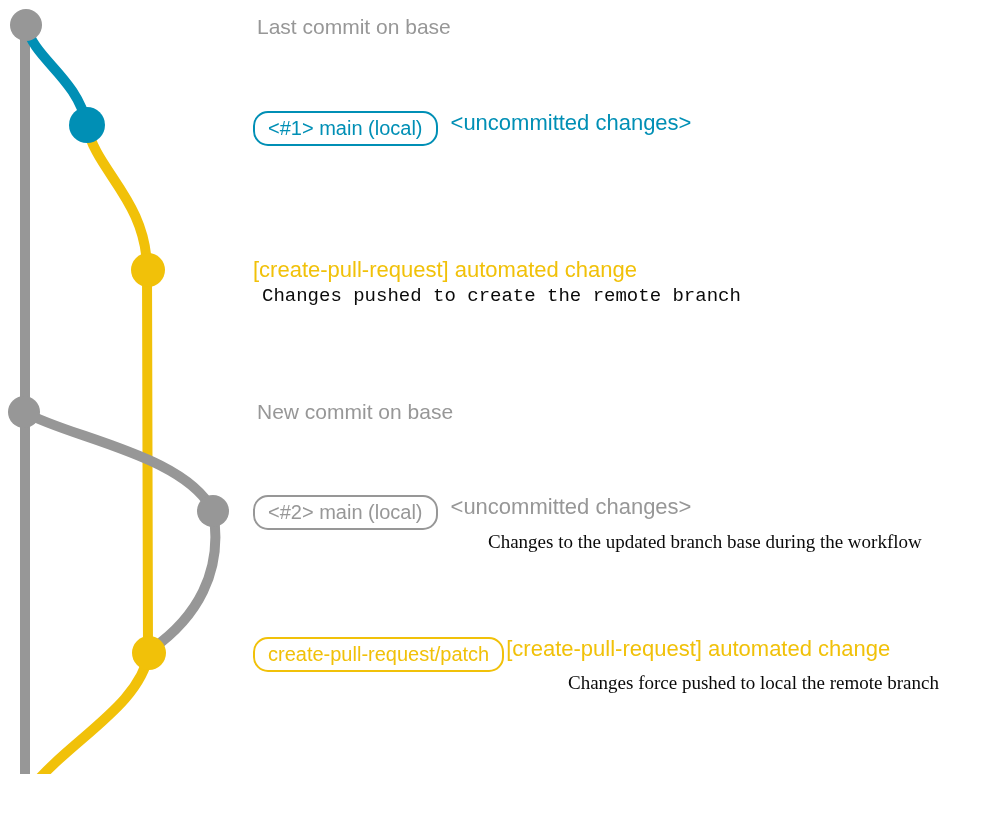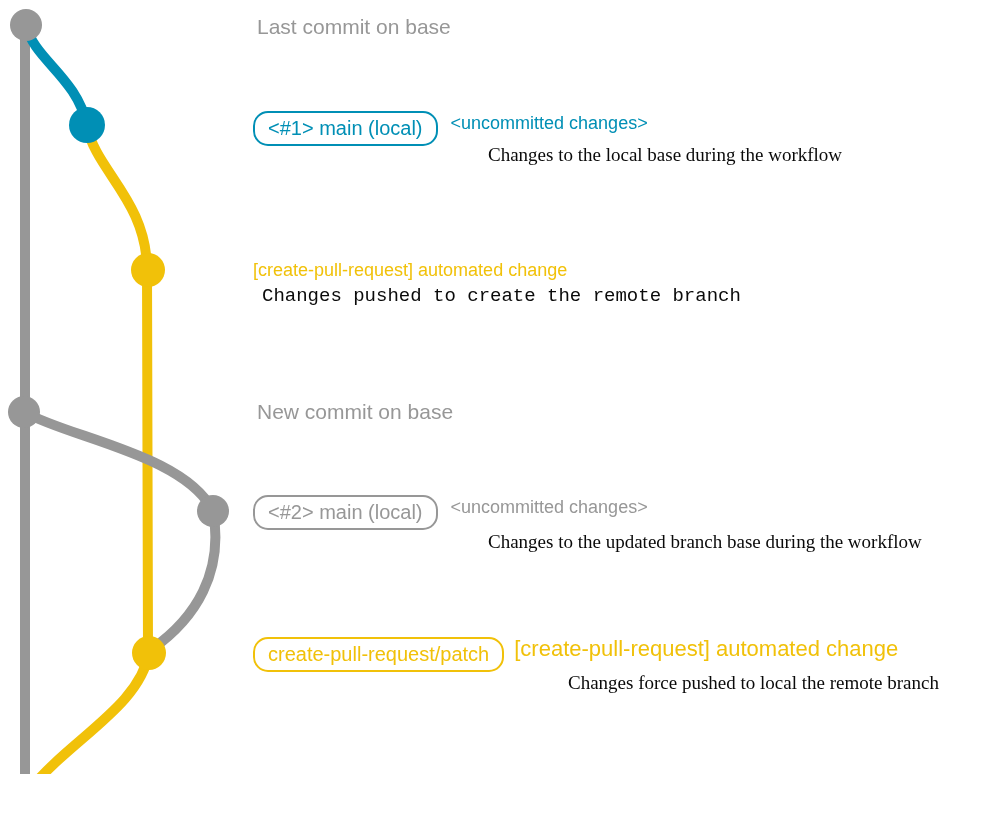--- a/index.html
+++ b/index.html
@@ -36,21 +36,21 @@
   .badge {
     display: inline-block;
     border: 2px solid currentColor;
     border-radius: 15px;
     padding: 4px 13px;
     font-size: 20px;
     line-height: 23px;
     white-space: nowrap;
   }
   .title {
-    font-size: 18px;
+    font-size: 22px;
     line-height: 24px;
     white-space: nowrap;
   }
   .title.lg { font-size: 22px; }
   .desc {
     position: absolute;
     font-family: "Liberation Serif", serif;
     font-size: 19px;
     line-height: 23px;
     color: #0a0a0a;
@@ -89,35 +89,34 @@
     <circle cx="149" cy="653" r="17" fill="#f1c109"></circle>
     <circle cx="25" cy="797" r="16" fill="#979797"></circle>
   </svg>
 
   <div class="note" style="left:257px; top:14px;">Last commit on base</div>
 
   <div class="row" style="left:253px; top:111px;">
     <span class="badge c-blue">&lt;#1&gt; main (local)</span>
     <span class="title c-blue">&lt;uncommitted changes&gt;</span>
   </div>
-  <div class="desc" style="left:488px; top:143px;">Changes to the local base during the workflow</div>
 
   <div class="row" style="left:253px; top:258px;">
     <span class="title c-yellow">[create-pull-request] automated change</span>
   </div>
   <div class="desc" style="left:262px; top:285px;font-family:Liberation Mono, monospace;">Changes pushed to create the remote branch</div>
 
   <div class="note" style="left:257px; top:399px;">New commit on base</div>
 
   <div class="row" style="left:253px; top:495px;">
     <span class="badge c-gray">&lt;#2&gt; main (local)</span>
     <span class="title c-gray">&lt;uncommitted changes&gt;</span>
   </div>
   <div class="desc" style="left:488px; top:530px;">Changes to the updated branch base during the workflow</div>
 
-  <div class="row" style="left:253px; top:637px; gap:10px;">
+  <div class="row" style="left:253px; top:637px; gap:2px;">
     <span class="badge c-yellow">create-pull-request/patch</span>
     <span class="title lg c-yellow">[create-pull-request] automated change</span>
   </div>
   <div class="desc" style="left:568px; top:671px;">Changes force pushed to local the remote branch</div>
 
 
 </div>
 
 </body></html>

